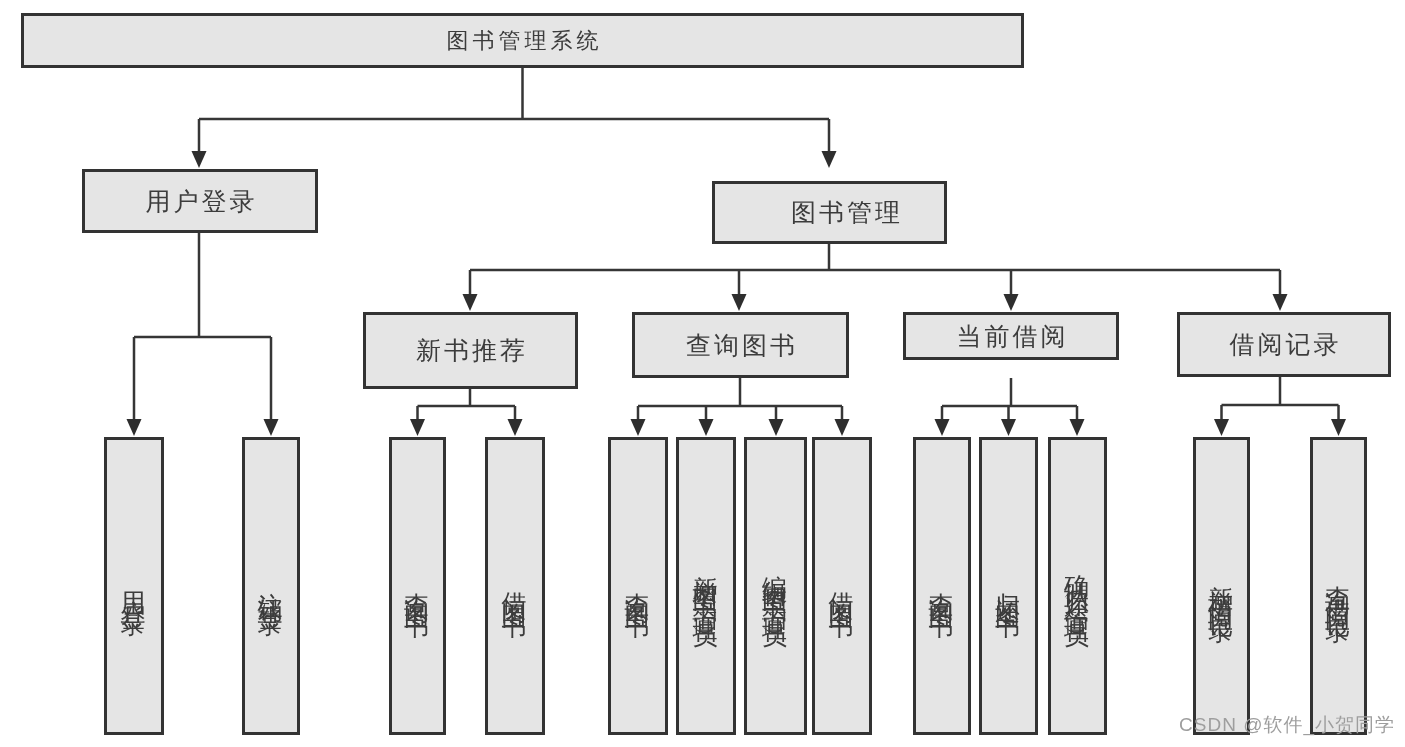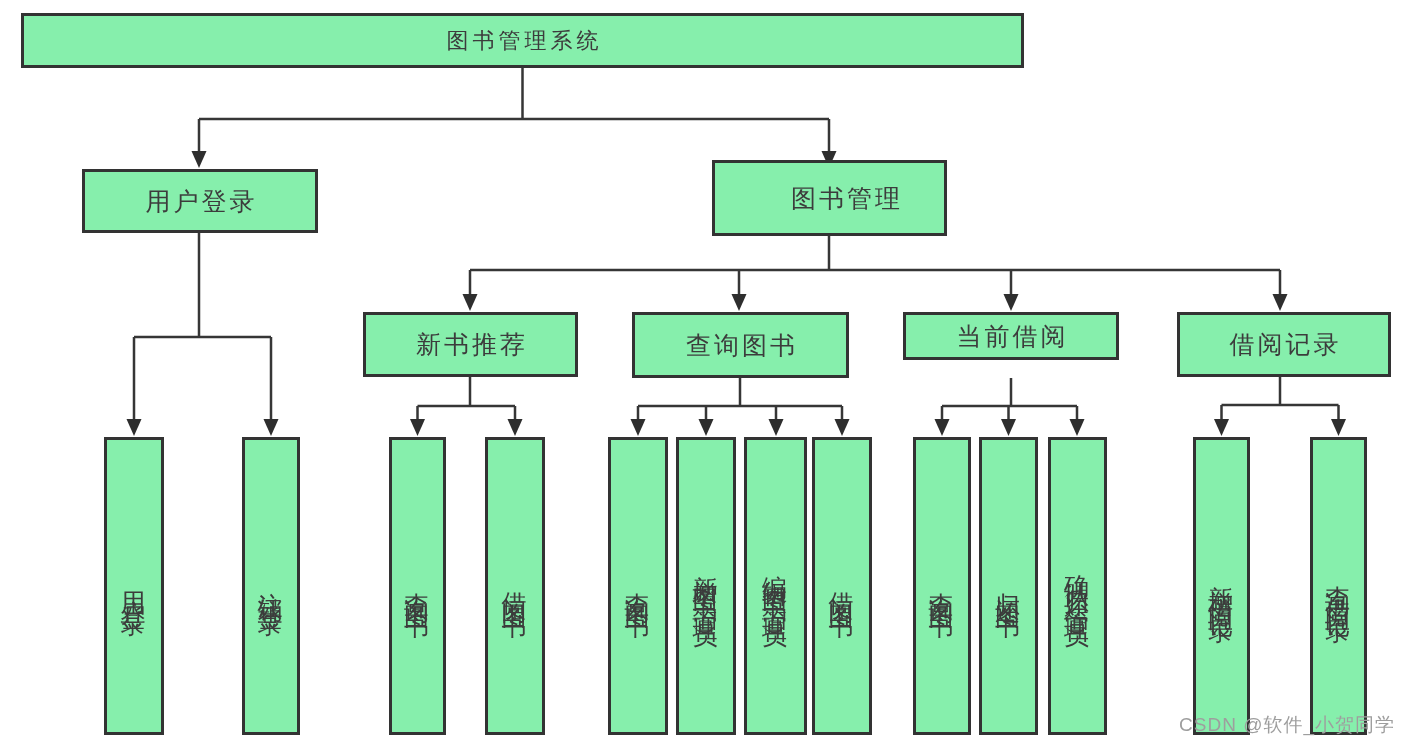--- a/index.html
+++ b/index.html
@@ -13,21 +13,21 @@
   #connectors {
     position: absolute; left: 0; top: 0;
     width: 1405px; height: 747px;
   }
   #connectors path { stroke: #363636; stroke-width: 2.5; fill: none; }
   #connectors polygon { fill: #2e2e2e; stroke: none; }
   .node {
     position: absolute;
     box-sizing: border-box;
     border: 3px solid #333333;
-    background: #86efac;
+    background: #e5e5e5;
     color: #3c3c3c;
     display: flex;
     align-items: center;
     justify-content: center;
     white-space: nowrap;
   }
   .h-node {
     font-size: 25px;
     letter-spacing: 3px;
     text-indent: 3px;
@@ -95,23 +95,23 @@
   <g>
     <path d="M1280 377 V405 M1221.5 405 H1338.5 M1221.5 405 V420 M1338.5 405 V420"></path>
     <polygon points="1214,419 1229,419 1221.5,436"></polygon>
     <polygon points="1331,419 1346,419 1338.5,436"></polygon>
   </g>
 </svg>
 
 <div class="node root-node" style="left:21px; top:13px; width:1003px; height:55px;">图书管理系统</div>
 
 <div class="node h-node" style="left:82px; top:169px; width:236px; height:64px;">用户登录</div>
-<div class="node h-node" style="left:712px; top:160px; width:235px; height:76px;padding-left:32px;">图书管理</div>
+<div class="node h-node" style="left:712px; top:181px; width:235px; height:63px;padding-left:32px;">图书管理</div>
 
-<div class="node h-node" style="left:363px; top:312px; width:215px; height:65px;">新书推荐</div>
+<div class="node h-node" style="left:363px; top:312px; width:215px; height:77px;">新书推荐</div>
 <div class="node h-node" style="left:632px; top:312px; width:217px; height:66px;">查询图书</div>
 <div class="node h-node" style="left:903px; top:312px; width:216px; height:48px;">当前借阅</div>
 <div class="node h-node" style="left:1177px; top:312px; width:214px; height:65px;">借阅记录</div>
 
 <div class="node leaf" style="left:104px; top:437px; width:60px; height:298px;">用户登录</div>
 <div class="node leaf" style="left:242px; top:437px; width:58px; height:298px;">注销登录</div>
 
 <div class="node leaf" style="left:389px; top:437px; width:57px; height:298px;">查询图书</div>
 <div class="node leaf" style="left:485px; top:437px; width:60px; height:298px;">借阅图书</div>
 

